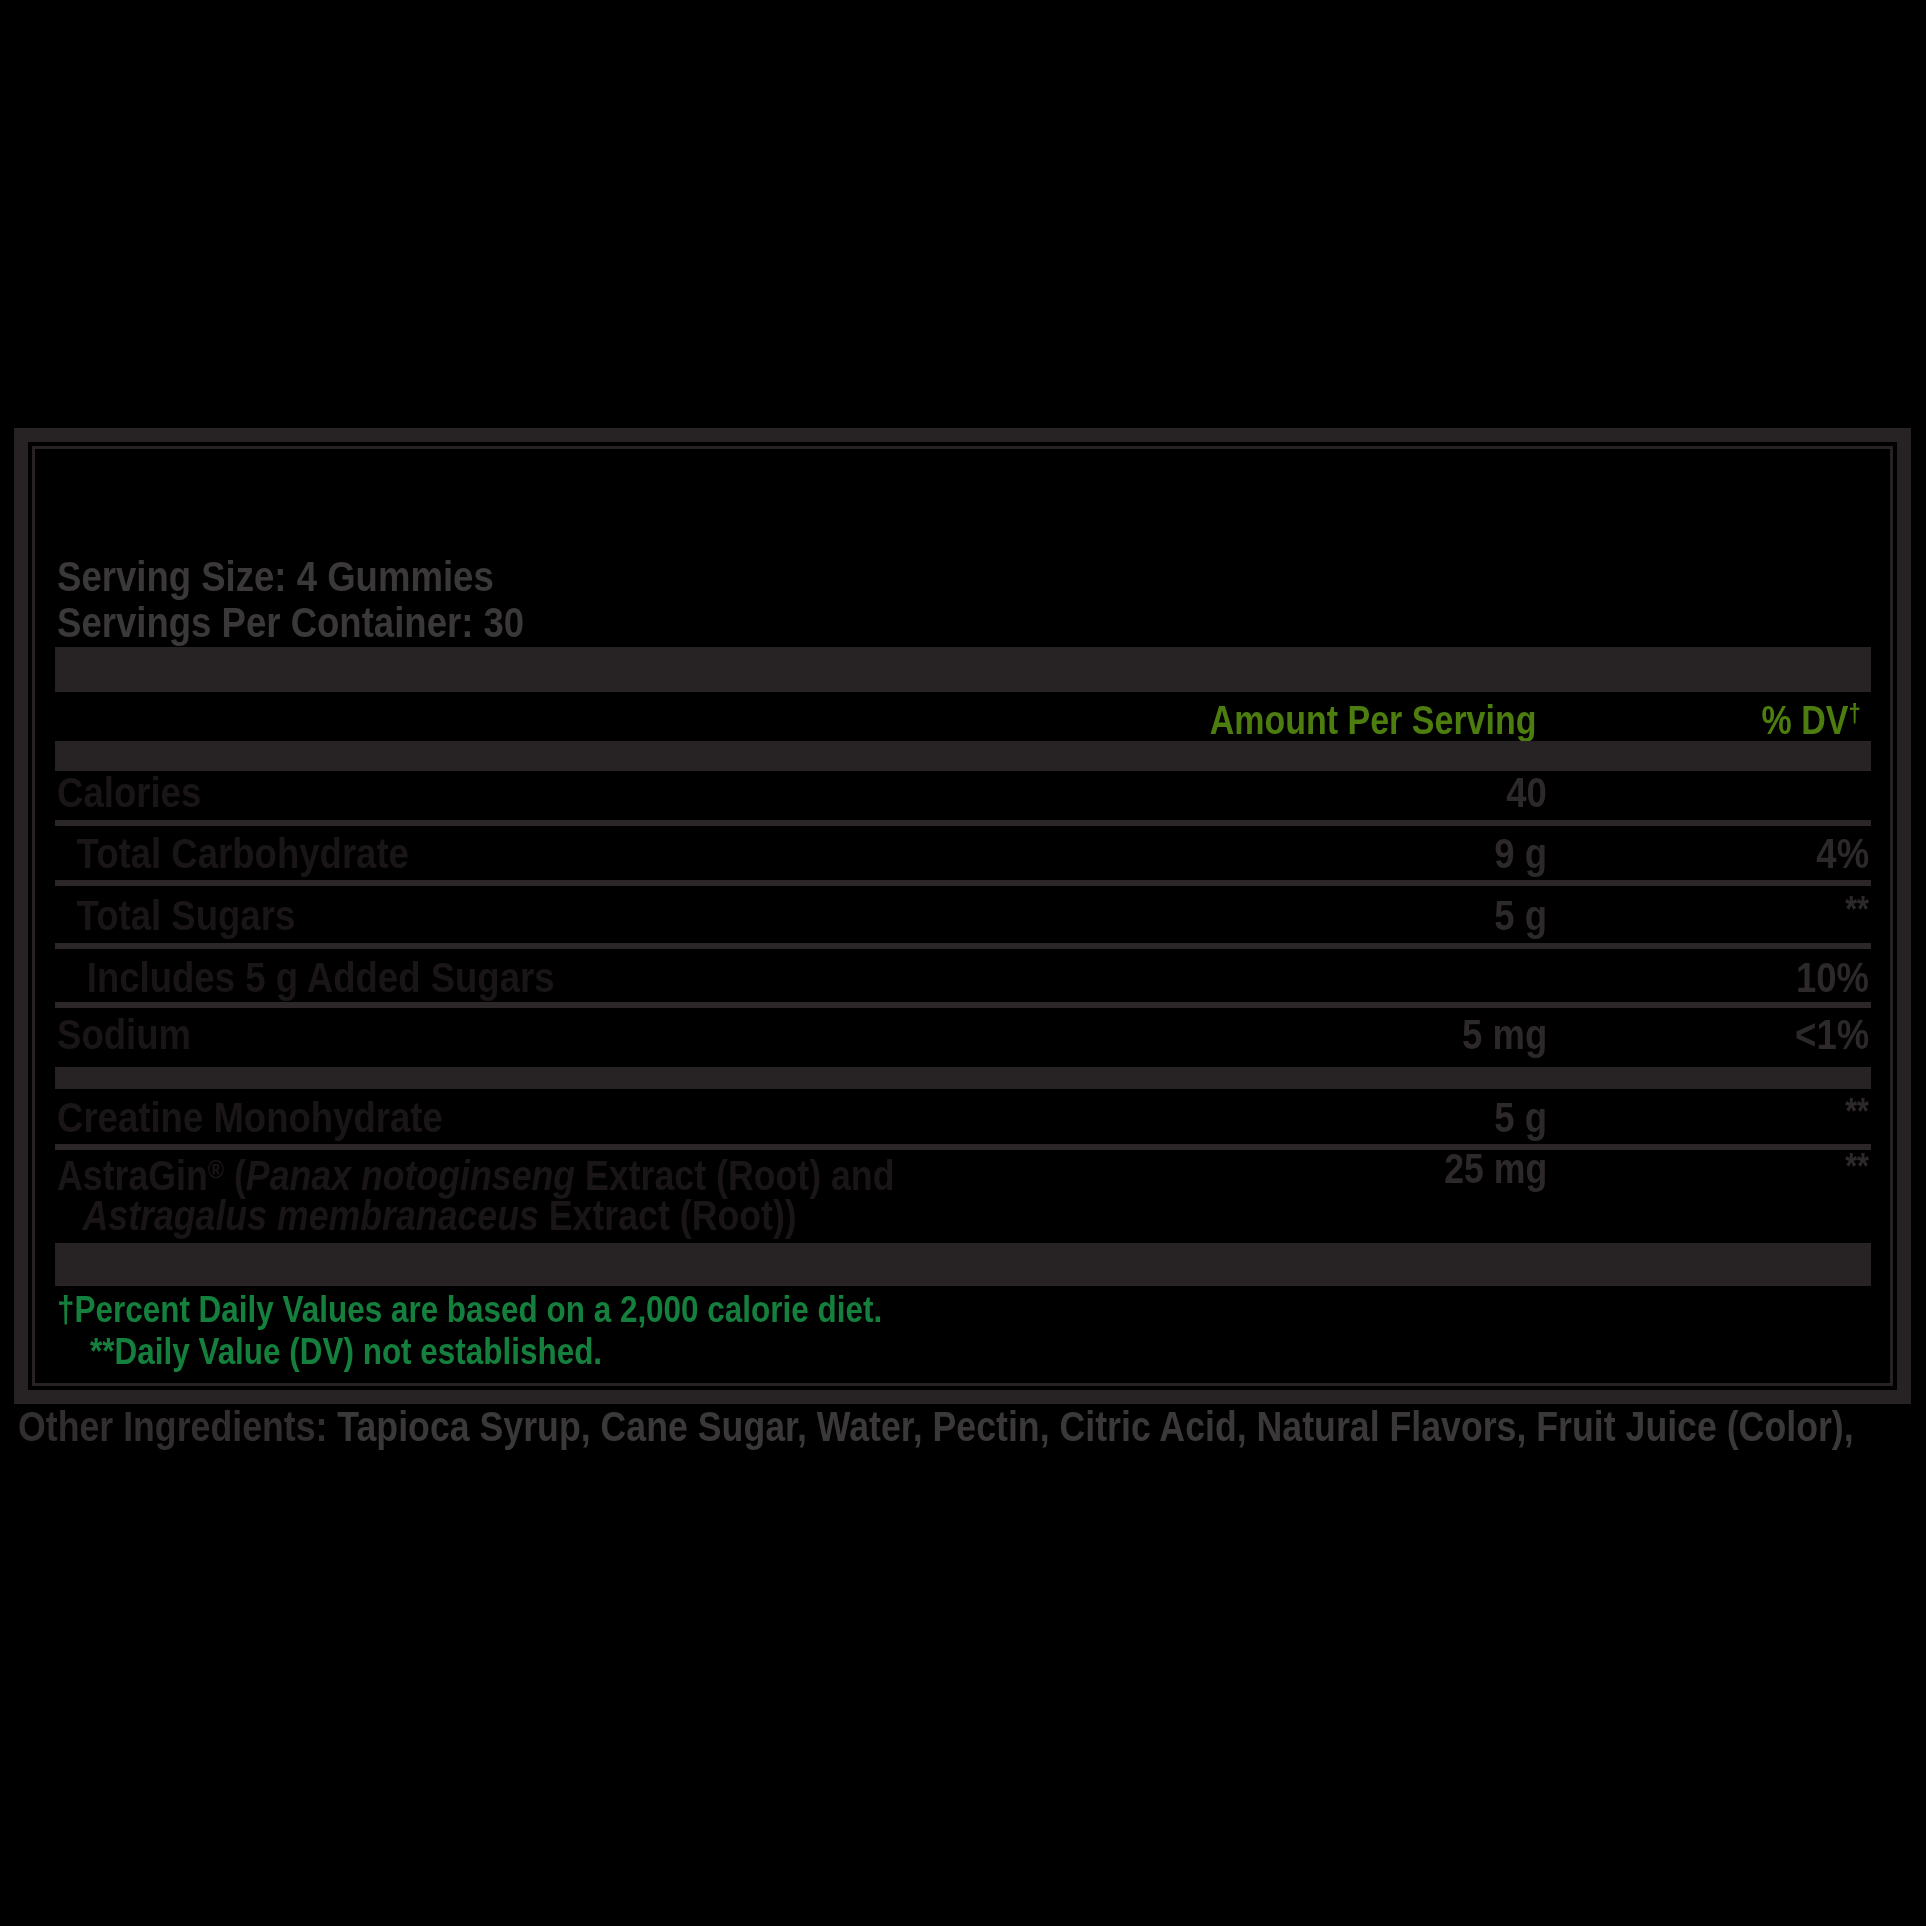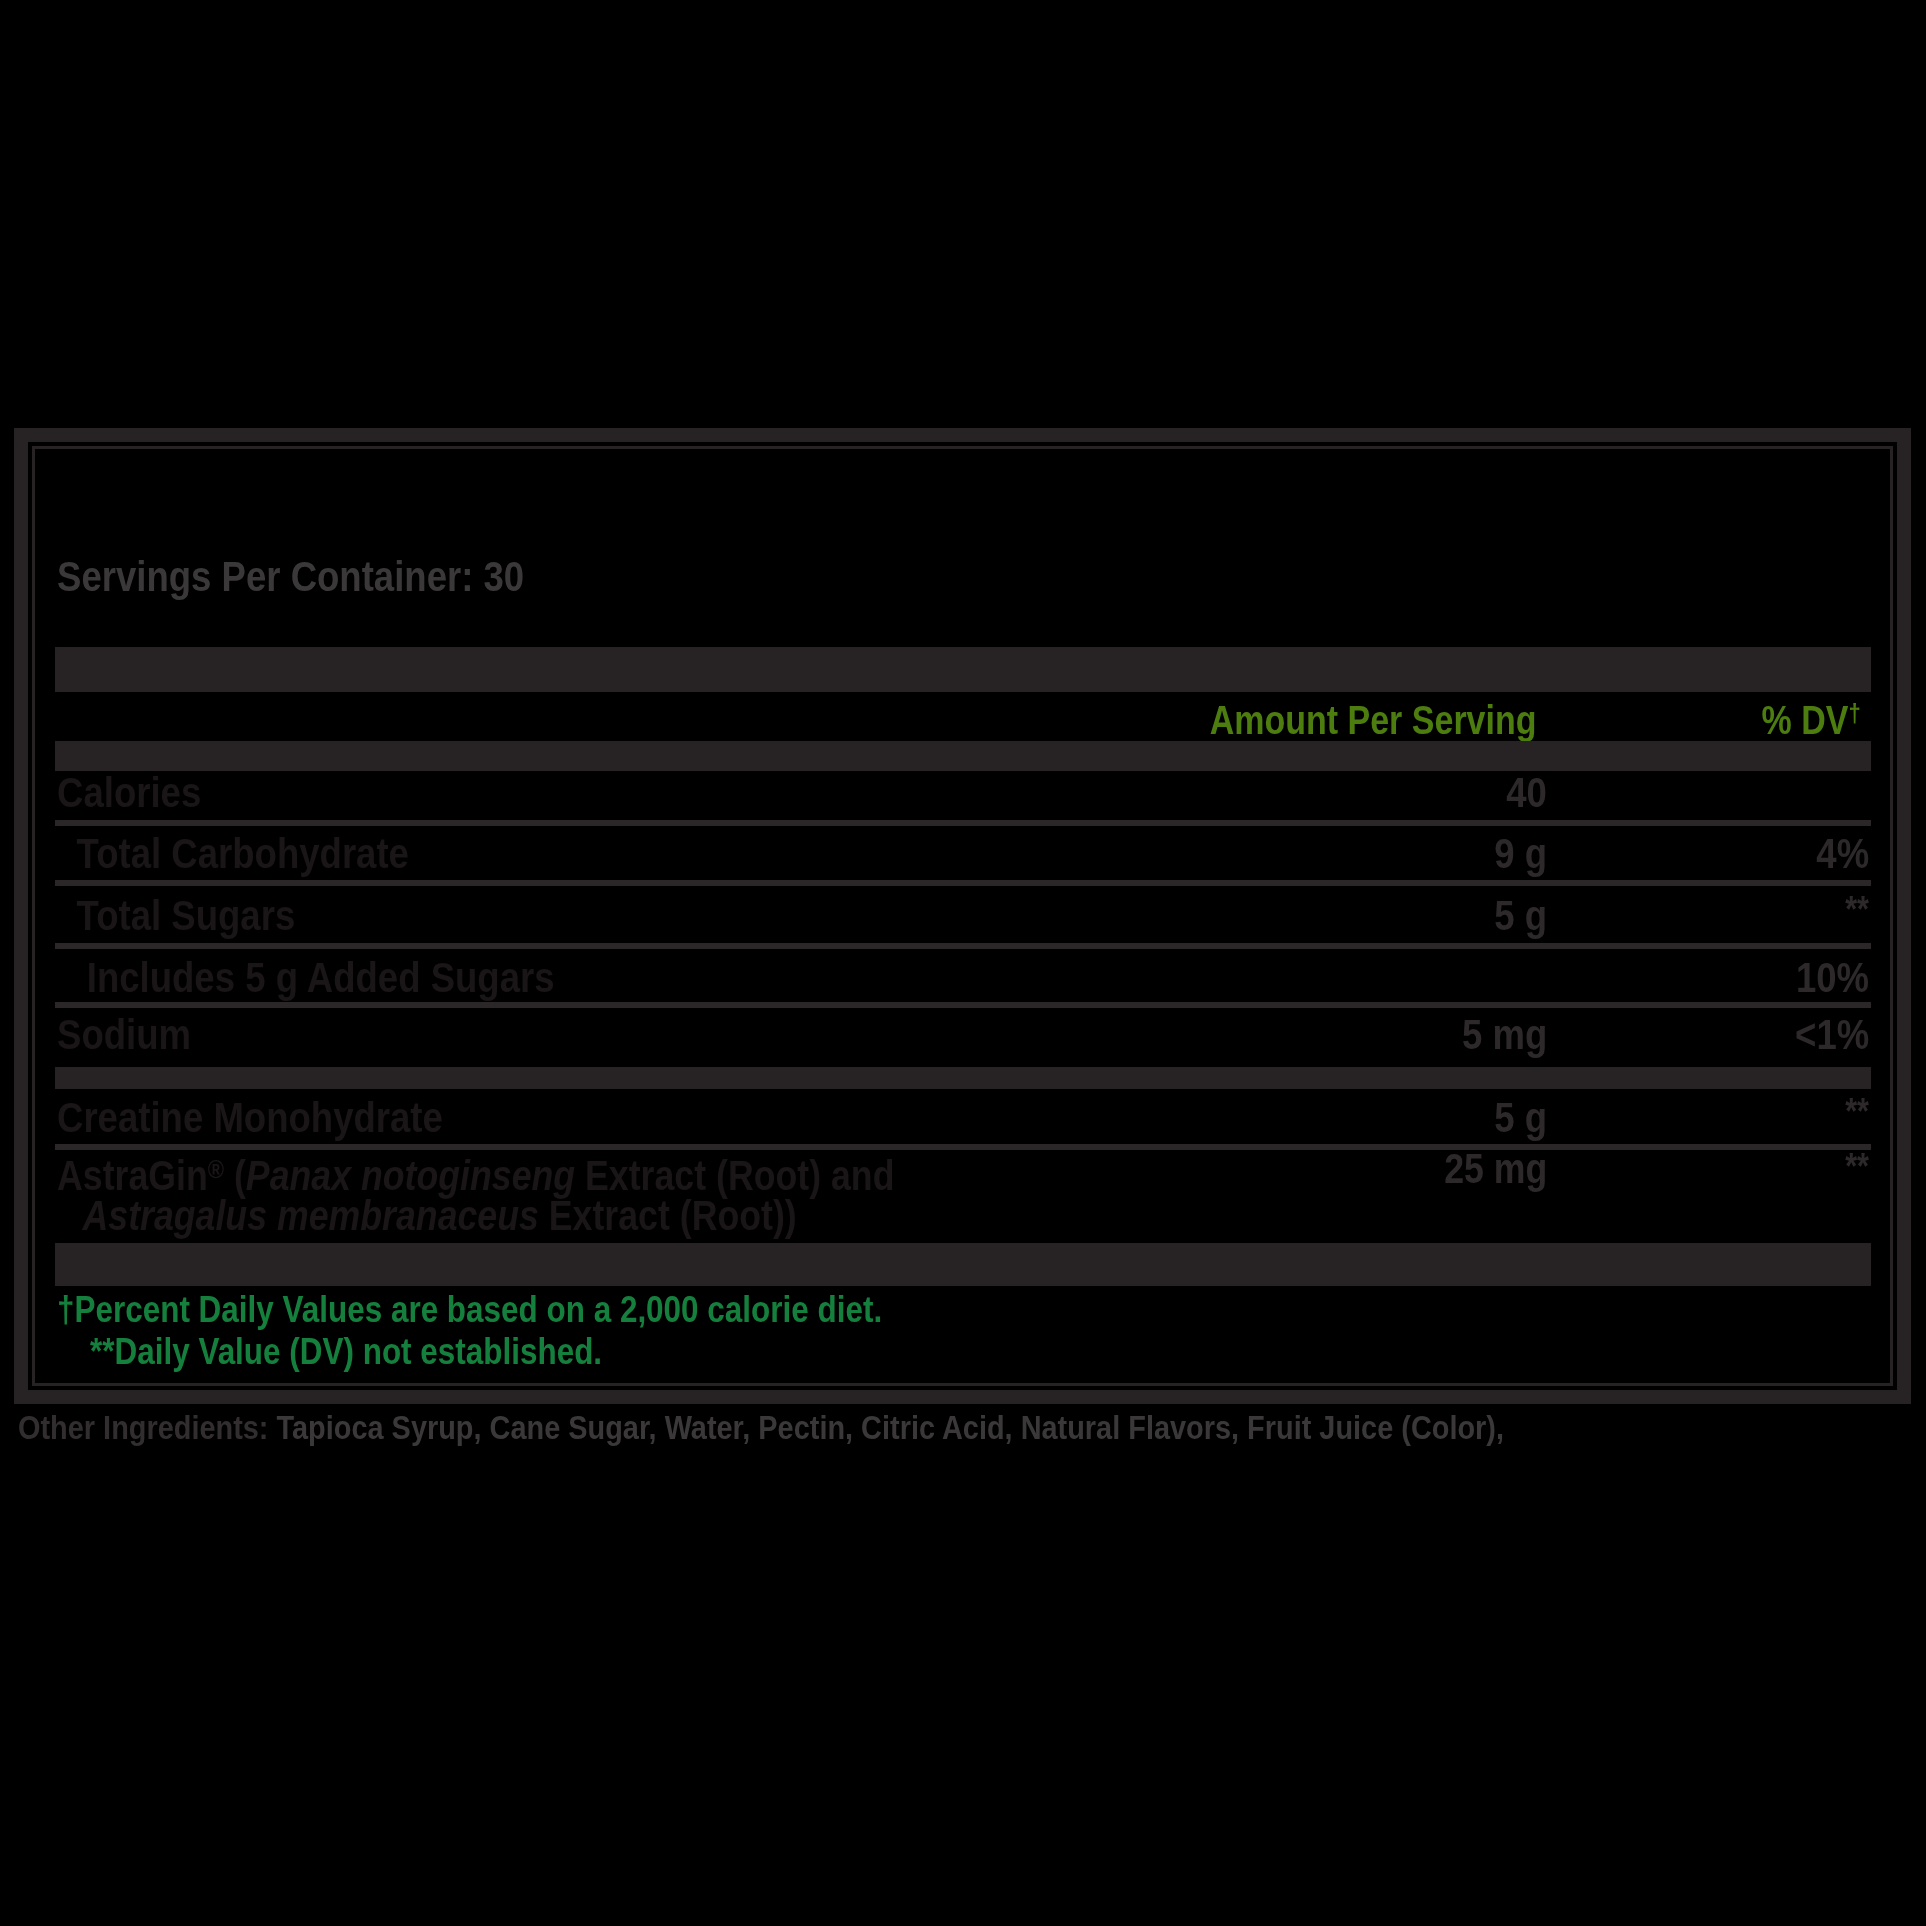--- a/index.html
+++ b/index.html
@@ -23,32 +23,33 @@
   .rowline .amt{position:absolute;right:324px;top:0;color:#2d292a;text-align:right;}
   .rowline .dv{position:absolute;right:2px;top:0;color:#2d292a;text-align:right;}
   .rowline .dv.stars{font-size:36px;top:-2px;}
   .ind1{padding-left:23px;}
   .ind2{padding-left:35px;}
   .astragin{font-size:42px;line-height:40px;}
   .astragin .l2{padding-left:30px;}
   .it{font-style:italic;}
   .footnote{position:absolute;left:29px;font-size:37px;color:#15803d;}
   
-  .other{position:absolute;left:18px;top:1403px;width:1903px;font-size:34px;line-height:48px;color:#3b3839;}
+  .other{position:absolute;left:18px;top:1403px;width:1903px;font-size:42px;line-height:48px;color:#3b3839;}
   .other .lbl{color:#322e2f;}
 </style>
 </head>
 <body>
 
 <div class="screen">
 
   <div class="panel">
     <div class="inner-line"></div>
 
     <div class="serving">
+      <div><span class="cx">Serving Size: 4 Gummies</span></div>
       <div><span class="cx">Servings Per Container: 30</span></div>
     </div>
 
     <div class="bar" style="top:205px;height:45px;"></div>
 
     <div class="hdr">
       <span class="amount-h cxr">Amount Per Serving</span>
       <span class="dv-h cxr"><span>% DV</span><span class="sup">†</span></span>
     </div>
 

